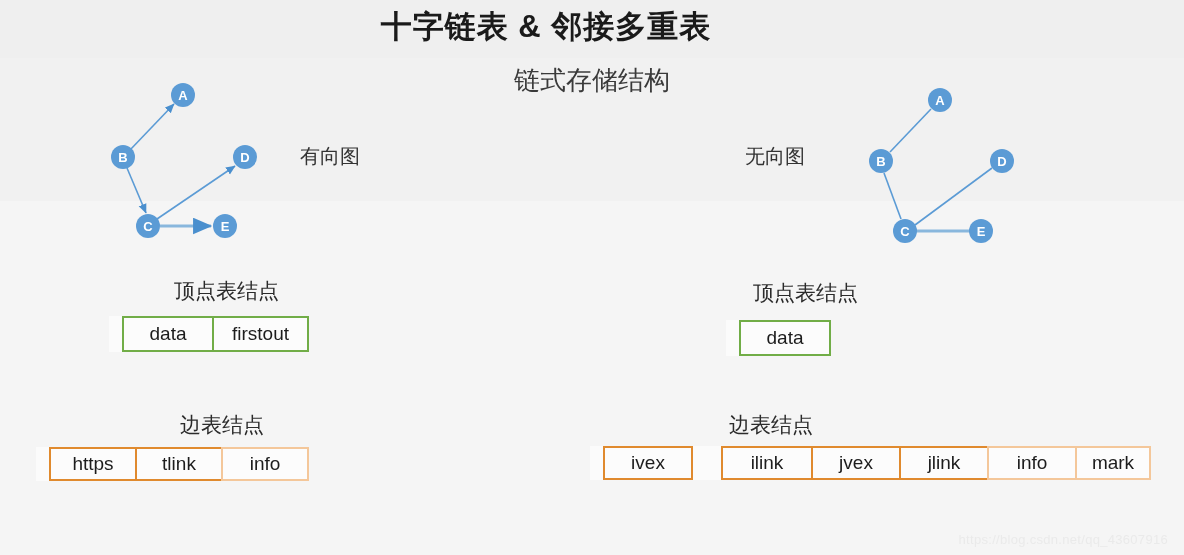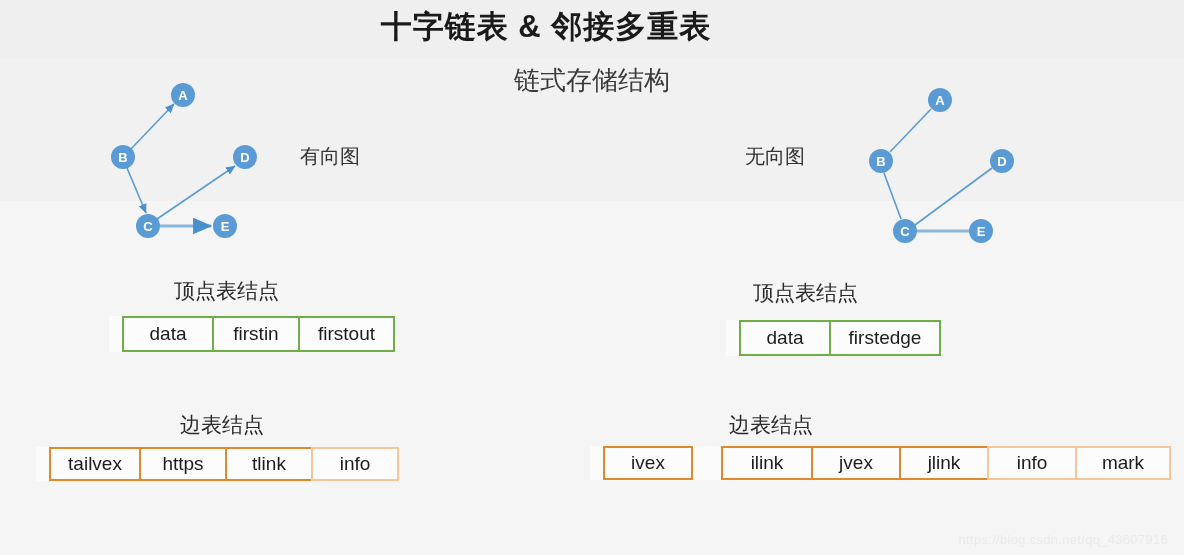--- a/index.html
+++ b/index.html
@@ -216,43 +216,40 @@
         <text class="node-letter" x="981" y="231">E</text>
       </g>
     </g>
   </svg>
 
   <div class="graph-label right">无向图</div>
 
   <div class="section-heading" style="left:174px; top:277px;">顶点表结点</div>
   <div class="node-table green" style="left:109px; top:316px;">
     <div class="cell" style="width:92px;">data</div>
-    <div class="cell" style="width:88px;">firstin</div>
     <div class="cell" style="width:97px;">firstout</div>
   </div>
 
   <div class="section-heading" style="left:753px; top:279px;">顶点表结点</div>
   <div class="node-table green" style="left:726px; top:320px;">
     <div class="cell" style="width:92px;">data</div>
-    <div class="cell" style="width:112px;">firstedge</div>
   </div>
 
   <div class="section-heading" style="left:180px; top:411px;">边表结点</div>
   <div class="node-table orange" style="left:36px; top:447px;">
-    <div class="cell" style="width:92px;">tailvex</div>
     <div class="cell" style="width:88px;">https</div>
     <div class="cell" style="width:88px;">tlink</div>
     <div class="cell faded" style="width:88px;">info</div>
   </div>
 
   <div class="section-heading" style="left:729px; top:411px;">边表结点</div>
   <div class="node-table orange" style="left:590px; top:446px;">
     <div class="cell" style="width:90px;">ivex</div>
     <div class="cell" style="width:92px;margin-left:28px;">ilink</div>
     <div class="cell" style="width:90px;">jvex</div>
     <div class="cell" style="width:90px;">jlink</div>
     <div class="cell faded" style="width:90px;">info</div>
-    <div class="cell faded" style="width:96px;">mark</div>
+    <div class="cell faded" style="width:76px;">mark</div>
   </div>
 
   <div class="watermark">https://blog.csdn.net/qq_43607916</div>
 
 </div>
 
 </body></html>

